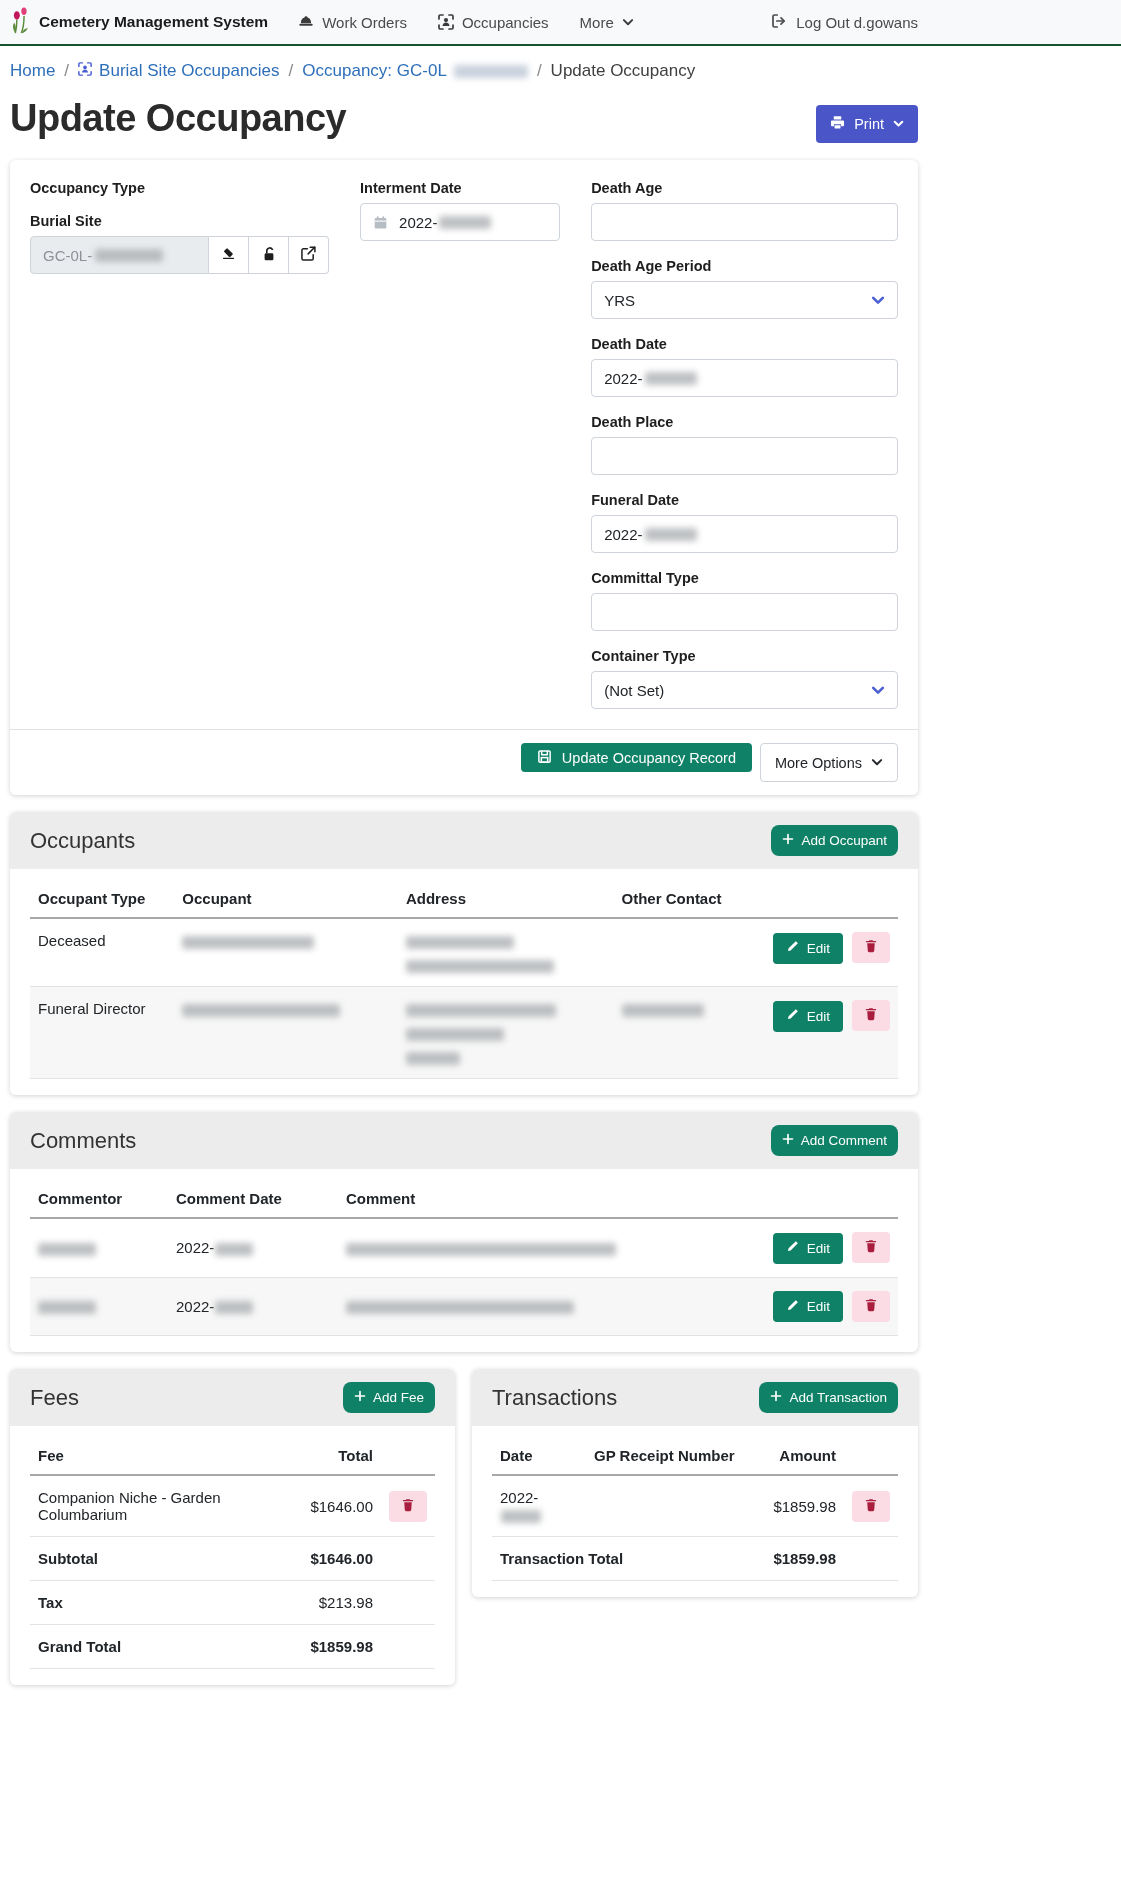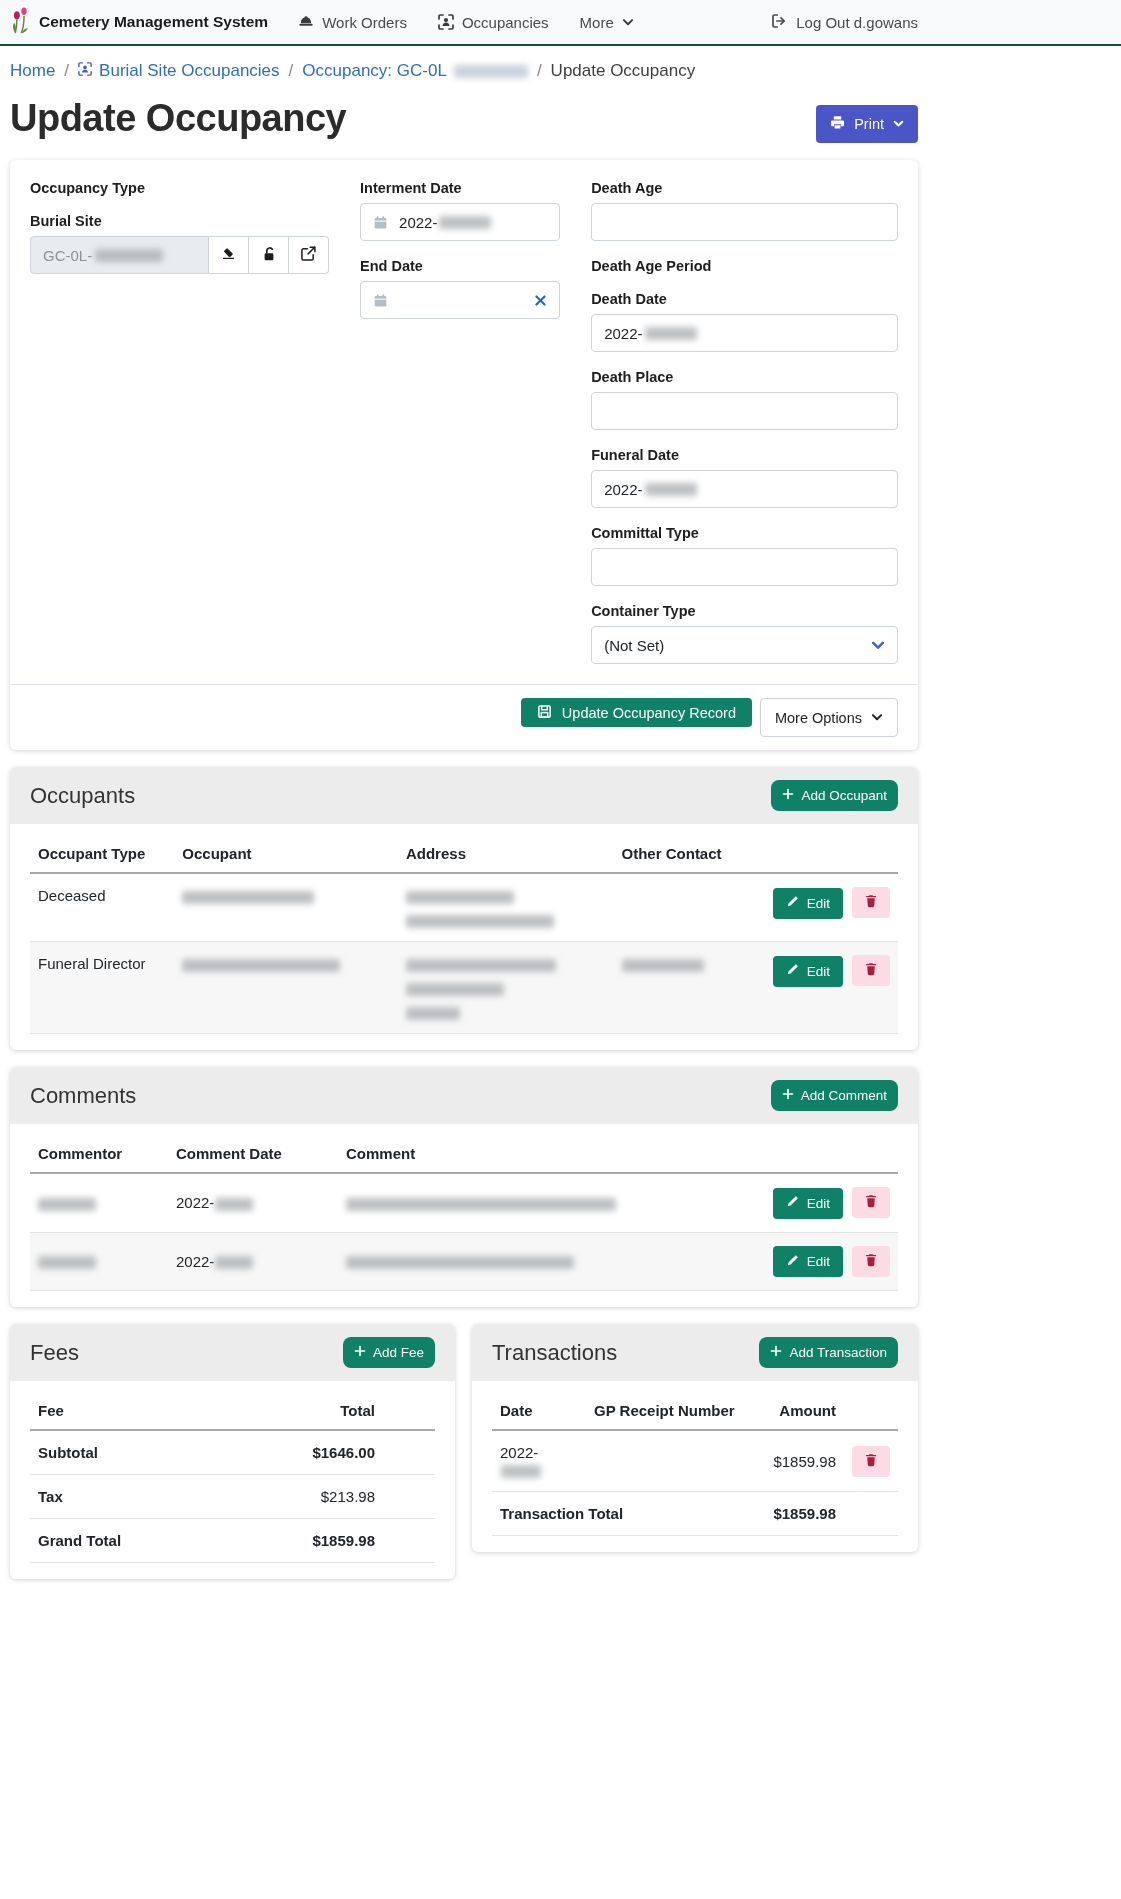--- a/index.html
+++ b/index.html
@@ -240,48 +240,38 @@
                 <rect x="4.1" y="1.4" width="1.9" height="3.2" rx=".95"></rect>
                 <rect x="10" y="1.4" width="1.9" height="3.2" rx=".95"></rect>
                 <rect x="1.8" y="6" width="12.4" height="1.1" fill="#fff"></rect>
               </svg>
             </span>
             <span>2022-</span>
             <span class="redacted" style="width:52px;margin-left:2px;"></span>
           </div>
         </div>
 
-        <div class="field">
-          <label>End Date</label>
+      </div>
+
+      <div class="col3">
+        <div class="field">
+          <label>Death Age</label>
+          <div class="control"></div>
+        </div>
+
+        <div class="field">
+          <label>Death Age Period</label>
           <div class="control">
-            <span class="cal-ic">
-              <svg width="15" height="15" viewBox="0 0 16 16" fill="currentColor">
-                <rect x="1.8" y="3.3" width="12.4" height="11.2" rx="1.4"></rect>
-                <rect x="4.1" y="1.4" width="1.9" height="3.2" rx=".95"></rect>
-                <rect x="10" y="1.4" width="1.9" height="3.2" rx=".95"></rect>
-                <rect x="1.8" y="6" width="12.4" height="1.1" fill="#fff"></rect>
-              </svg>
-            </span>
-            <span class="clear-x">
-              <svg width="13" height="13" viewBox="0 0 16 16">
-                  <path d="M3 3l10 10M13 3L3 13" stroke="currentColor" stroke-width="2.7" stroke-linecap="round"></path>
+            <span>YRS</span>
+            <span class="sel-chevron">
+              <svg width="14" height="14" viewBox="0 0 16 16">
+                  <path d="M2.5 5.5l5.5 5.5 5.5-5.5" fill="none" stroke="currentColor" stroke-width="3" stroke-linecap="round" stroke-linejoin="round"></path>
                 </svg>
             </span>
           </div>
-        </div>
-      </div>
-
-      <div class="col3">
-        <div class="field">
-          <label>Death Age</label>
-          <div class="control"></div>
-        </div>
-
-        <div class="field">
-          <label>Death Age Period</label>
         </div>
 
         <div class="field">
           <label>Death Date</label>
           <div class="control">
             <span>2022-</span>
             <span class="redacted" style="width:52px;margin-left:2px;"></span>
           </div>
         </div>
 
@@ -487,20 +477,32 @@
       <div class="section-body">
         <table>
           <thead>
             <tr>
               <th>Fee</th>
               <th class="right" style="width:96px">Total</th>
               <th style="width:52px"></th>
             </tr>
           </thead>
           <tbody>
+            <tr class="mid">
+              <td>Companion Niche - Garden Columbarium</td>
+              <td class="right">$1646.00</td>
+              <td class="actions-cell">
+                <button class="btn-del" style="margin-left:0">
+                  <span><svg width="14" height="14" viewBox="0 0 16 16" fill="currentColor">
+                        <path d="M6.2 1.4h3.6l.5 1h2.9a.7.7 0 1 1 0 1.4H2.8a.7.7 0 1 1 0-1.4h2.9l.5-1z"></path>
+                        <path d="M3.7 4.9h8.6l-.6 8.6c-.1.9-.8 1.5-1.6 1.5H5.9c-.8 0-1.5-.6-1.6-1.5l-.6-8.6z"></path>
+                      </svg></span>
+                </button>
+              </td>
+            </tr>
             <tr>
               <td class="bold">Subtotal</td>
               <td class="right bold">$1646.00</td>
               <td></td>
             </tr>
             <tr>
               <td class="bold">Tax</td>
               <td class="right">$213.98</td>
               <td></td>
             </tr>

